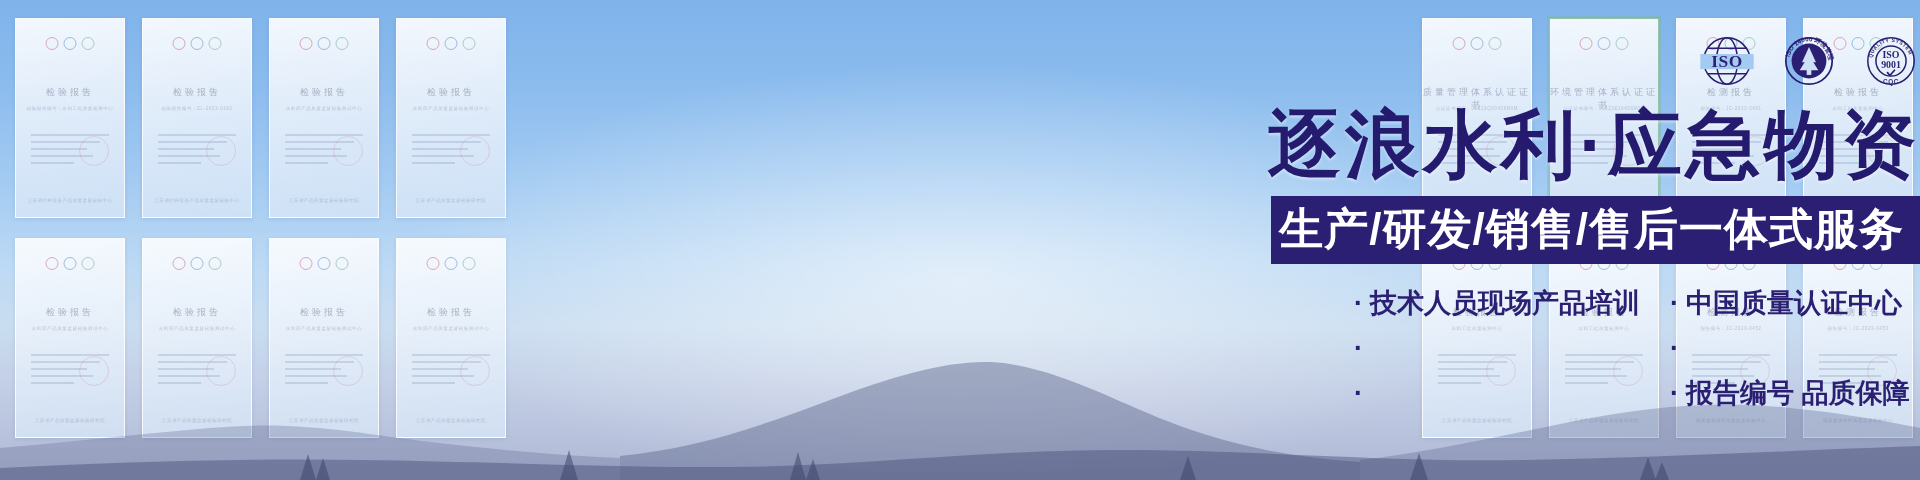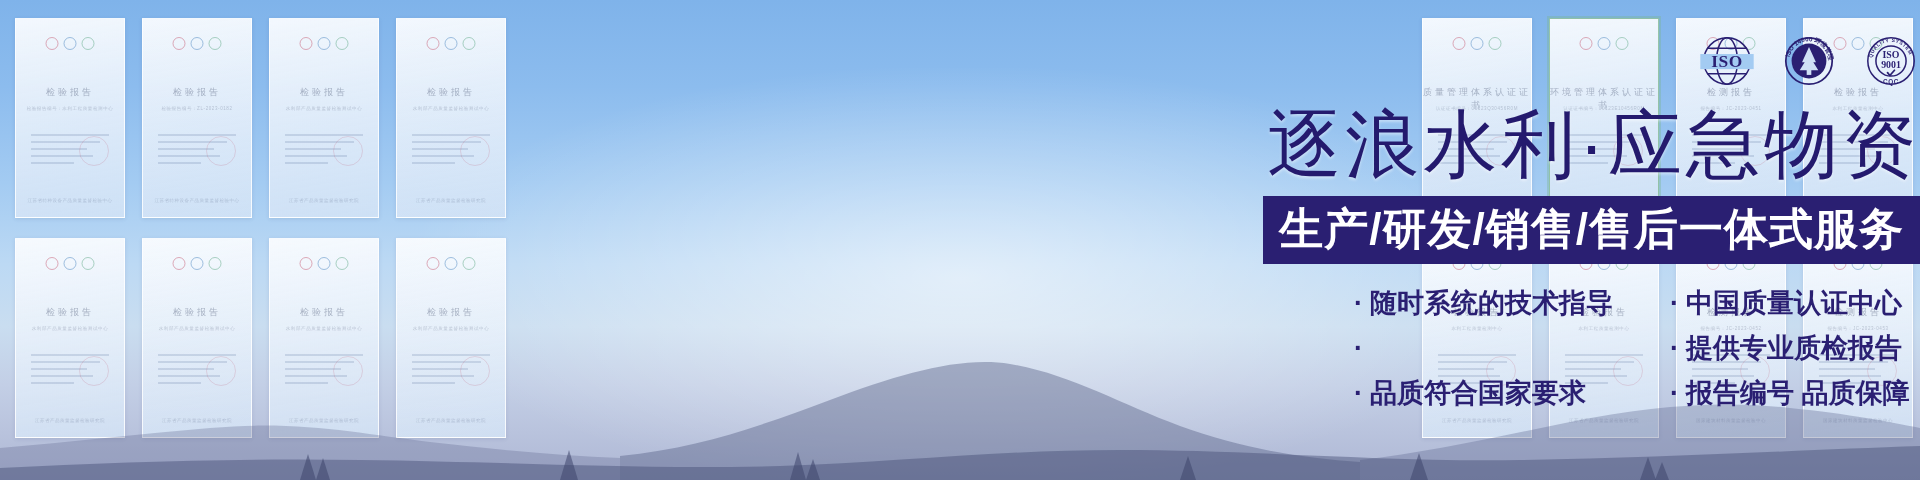--- a/index.html
+++ b/index.html
@@ -110,37 +110,37 @@
   .badges {
     display:flex; align-items:center; gap:24px;
     margin-top:32px; height:58px;
   }
   .badge { width:58px; height:58px; }
 
   .headline {
     margin-top:18px;
     font-size:74px;
     line-height:1;
-    font-weight:normal;
+    font-weight:bold;
     color:#241a6e;
     letter-spacing:4px;
     white-space:nowrap;
     font-family:"Liberation Sans","DejaVu Sans",sans-serif;
     text-shadow:0 2px 3px rgba(255,255,255,.45);
   }
 
   .subbar {
     margin-top:14px;
     background:#2a1f72;
     color:#ffffff;
     font-size:44px;
     font-weight:bold;
     line-height:1;
     letter-spacing:1px;
-    padding:11px 16px 13px 16px;
+    padding:11px 16px 13px 8px;
     white-space:nowrap;
   }
 
   .features {
     margin-top:26px;
     display:grid;
     grid-template-columns:290px 250px;
     column-gap:26px;
     row-gap:18px;
     color:#2a1f72;
@@ -517,36 +517,34 @@
 
     </div>
 
     <div class="headline">逐浪水利·应急物资</div>
 
     <div class="subbar">生产/研发/销售/售后一体式服务</div>
 
     <div class="features">
       <div class="feature">
         <span class="dot">·</span>
-        <span>随时系统的技术指导</span>
+        <span>技术人员现场产品培训</span>
       </div>
       <div class="feature">
         <span class="dot">·</span>
         <span>中国质量认证中心</span>
       </div>
       <div class="feature">
         <span class="dot">·</span>
       </div>
       <div class="feature">
         <span class="dot">·</span>
-        <span>提供专业质检报告</span>
       </div>
       <div class="feature">
         <span class="dot">·</span>
-        <span>品质符合国家要求</span>
       </div>
       <div class="feature">
         <span class="dot">·</span>
         <span>报告编号 品质保障</span>
       </div>
     </div>
 
   </div>
 </div>
 

